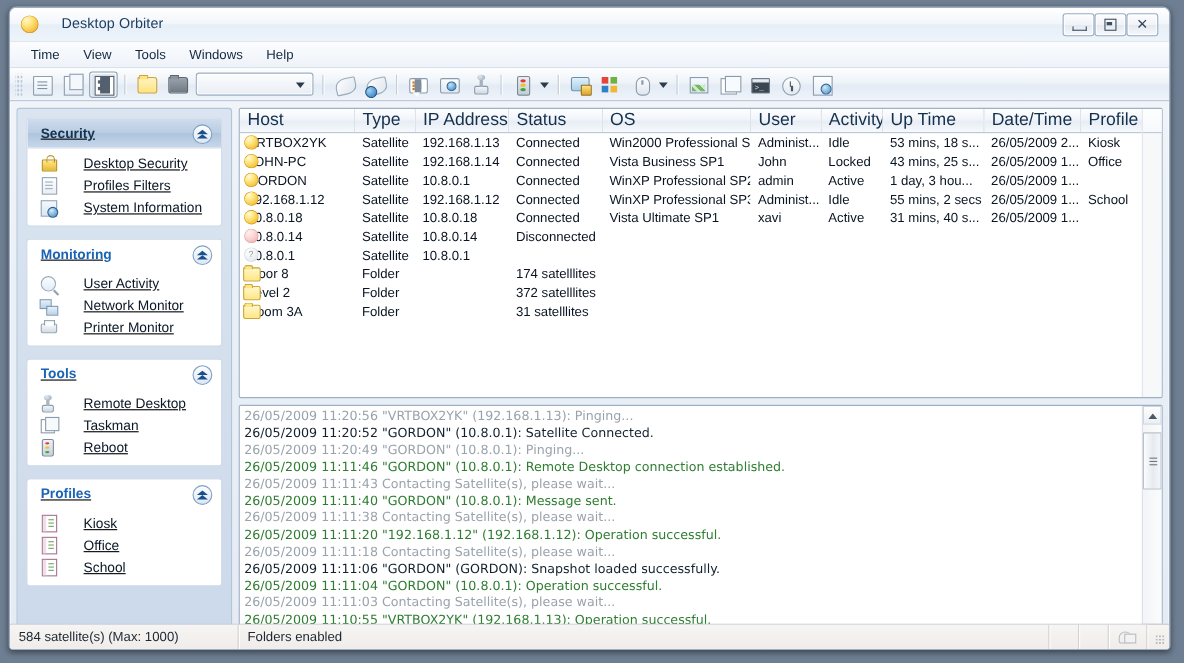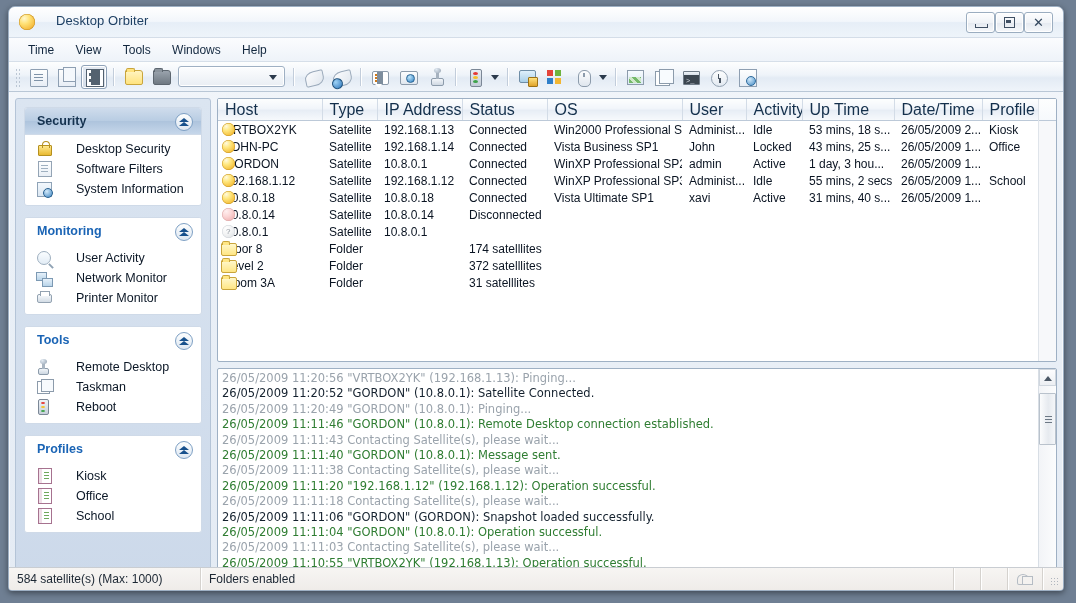--- a/index.html
+++ b/index.html
@@ -116,21 +116,21 @@
   .i-clock:after{content:"";position:absolute;left:6px;top:3px;width:1px;height:5px;background:#4a5663;box-shadow:1px 4px 0 #4a5663,2px 4px 0 #4a5663;}
   .i-info{background:linear-gradient(180deg,#fdfefe,#e6edf5);border:1px solid #8e9fb2;}
   .i-info:after{content:"";position:absolute;right:0px;bottom:0px;width:8px;height:8px;border-radius:50%;background:radial-gradient(circle at 35% 30%,#cfe8fa,#4b8fc6);border:1px solid #2d6a9c;}
   
   #content{position:relative;height:493px;display:flex;padding:6px 6px 0 6px;box-sizing:border-box;}
   
   #sidebar{
     width:196px;flex:0 0 196px;margin-right:6px;
     background:linear-gradient(180deg,#dbe5f1 0%,#ccd9ea 100%);
     border:1px solid #b4c4d7;border-radius:3px;
-    padding:8px 8px 0 8px;box-sizing:border-box;overflow:hidden;
+    padding:8px 8px 0 8px;box-sizing:border-box;overflow:hidden;text-decoration:underline;
   }
   .panel{background:#fff;border:1px solid #cfdae8;border-radius:3px;margin-bottom:11px;overflow:hidden;}
   .panel-head{position:relative;height:26px;line-height:26px;padding-left:12px;font-weight:bold;font-size:12.5px;}
   .panel-head.sel{background:linear-gradient(180deg,#cfdcec 0%,#b9cde3 48%,#aec4dd 52%,#c6d7ea 100%);color:#15324f;border-bottom:1px solid #cfdae8;}
   .panel-head.norm{background:#fff;color:#1a64b5;}
   .chev{position:absolute;right:8px;top:5px;width:16px;height:16px;border-radius:50%;
     background:linear-gradient(180deg,#fdfefe,#dde7f2);border:1px solid #7ea0c4;}
   .chev:after{content:"";position:absolute;left:3px;top:4px;
     border-left:5px solid transparent;border-right:5px solid transparent;border-bottom:4px solid #17508c;}
   .chev:before{content:"";position:absolute;left:3px;top:8px;
@@ -329,21 +329,21 @@
           <span>Security</span>
           <span class="chev"></span>
         </div>
         <div class="panel-body">
           <div class="side-item">
             <span class="sico si-lock"></span>
             <span>Desktop Security</span>
           </div>
           <div class="side-item">
             <span class="sico si-page"></span>
-            <span>Software Filters</span>
+            <span>Profiles Filters</span>
           </div>
           <div class="side-item">
             <span class="sico si-sysinfo"></span>
             <span>System Information</span>
           </div>
         </div>
       </div>
 
       <div class="panel">
         <div class="panel-head norm">
@@ -601,21 +601,21 @@
           <div class="sbtn up"></div>
           <div class="sthumb"></div>
           <div class="sbtn dn"></div>
         </div>
       </div>
 
     </div>
   </div>
 
   <div id="statusbar">
-    <div class="sb-cell" style="width:192px;box-sizing:border-box">584 satellite(s) (Max: 1000)</div>
+    <div class="sb-cell" style="width:208px;box-sizing:border-box">584 satellite(s) (Max: 1000)</div>
     <div class="sb-cell sb-flex">Folders enabled</div>
     <div class="sb-small"></div>
     <div class="sb-small"></div>
     <div class="sb-icon"></div>
     <div class="grip-res"></div>
   </div>
 
 </div>
 
 </body></html>

